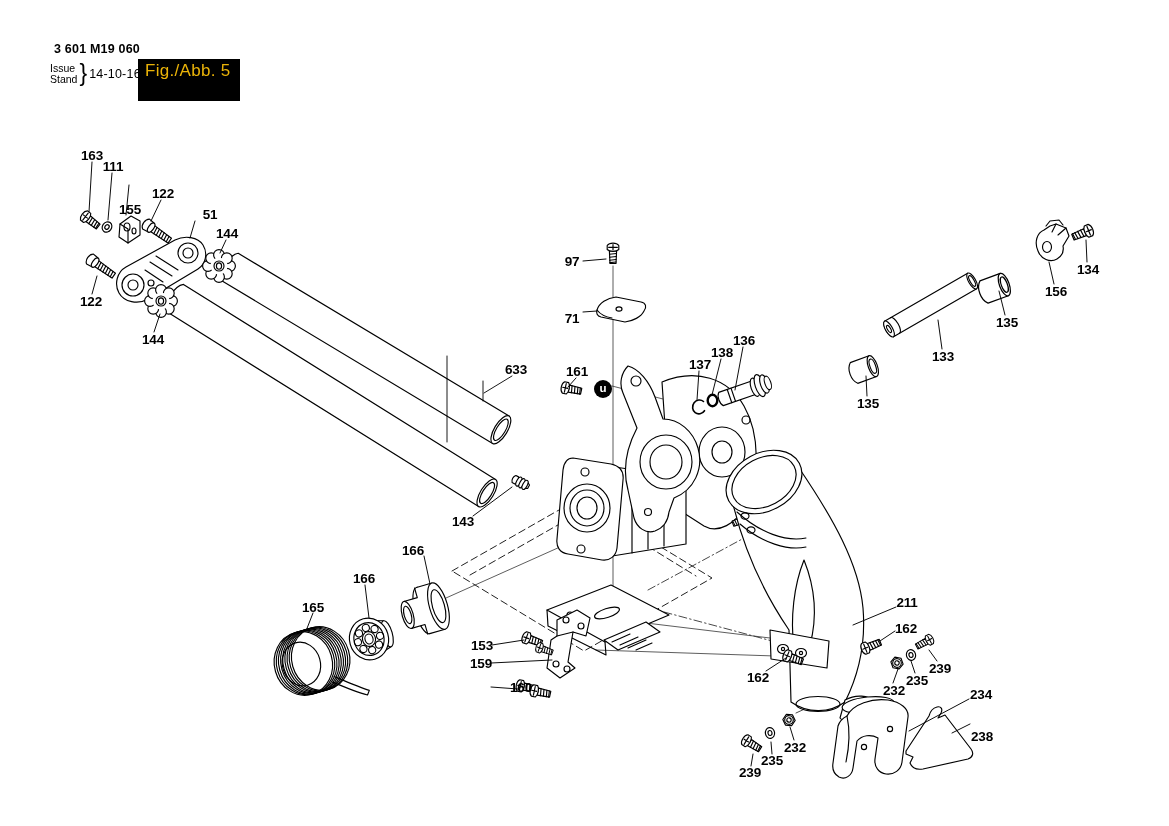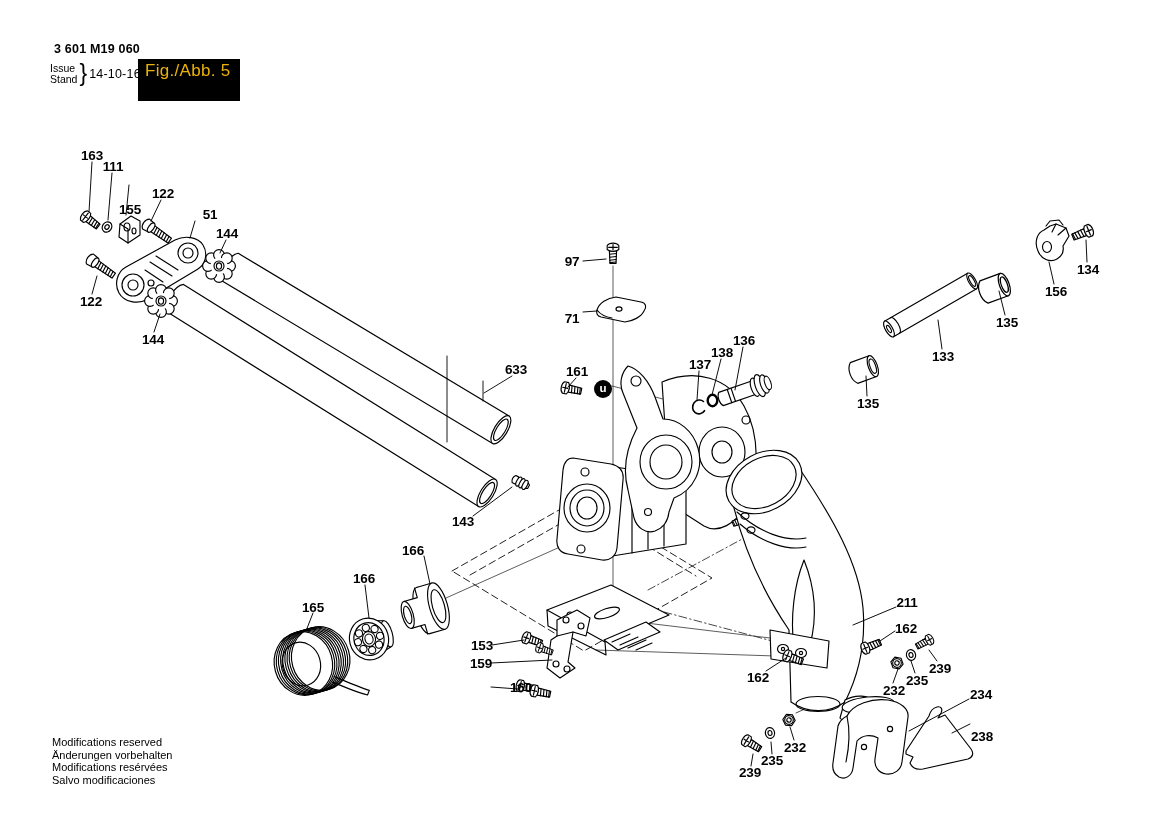--- a/index.html
+++ b/index.html
@@ -377,20 +377,14 @@
       <span class="part-label" style="left: 917px; top: 680px;">235</span>
       <span class="part-label" style="left: 894px; top: 690px;">232</span>
       <span class="part-label" style="left: 758px; top: 677px;">162</span>
       <span class="part-label" style="left: 981px; top: 694px;">234</span>
       <span class="part-label" style="left: 982px; top: 720px; margin-top: 16px;">238</span>
       <span class="part-label" style="left: 795px; top: 747px;">232</span>
       <span class="part-label" style="left: 772px; top: 760px;">235</span>
       <span class="part-label" style="left: 750px; top: 772px;">239</span>
     </div>
 
-  <div id="footer-note">
-    <div>Modifications reserved</div>
-    <div>Änderungen vorbehalten</div>
-    <div>Modifications resérvées</div>
-    <div>Salvo modificaciones</div>
-  </div>
 
 </div>
 
 </body></html>

